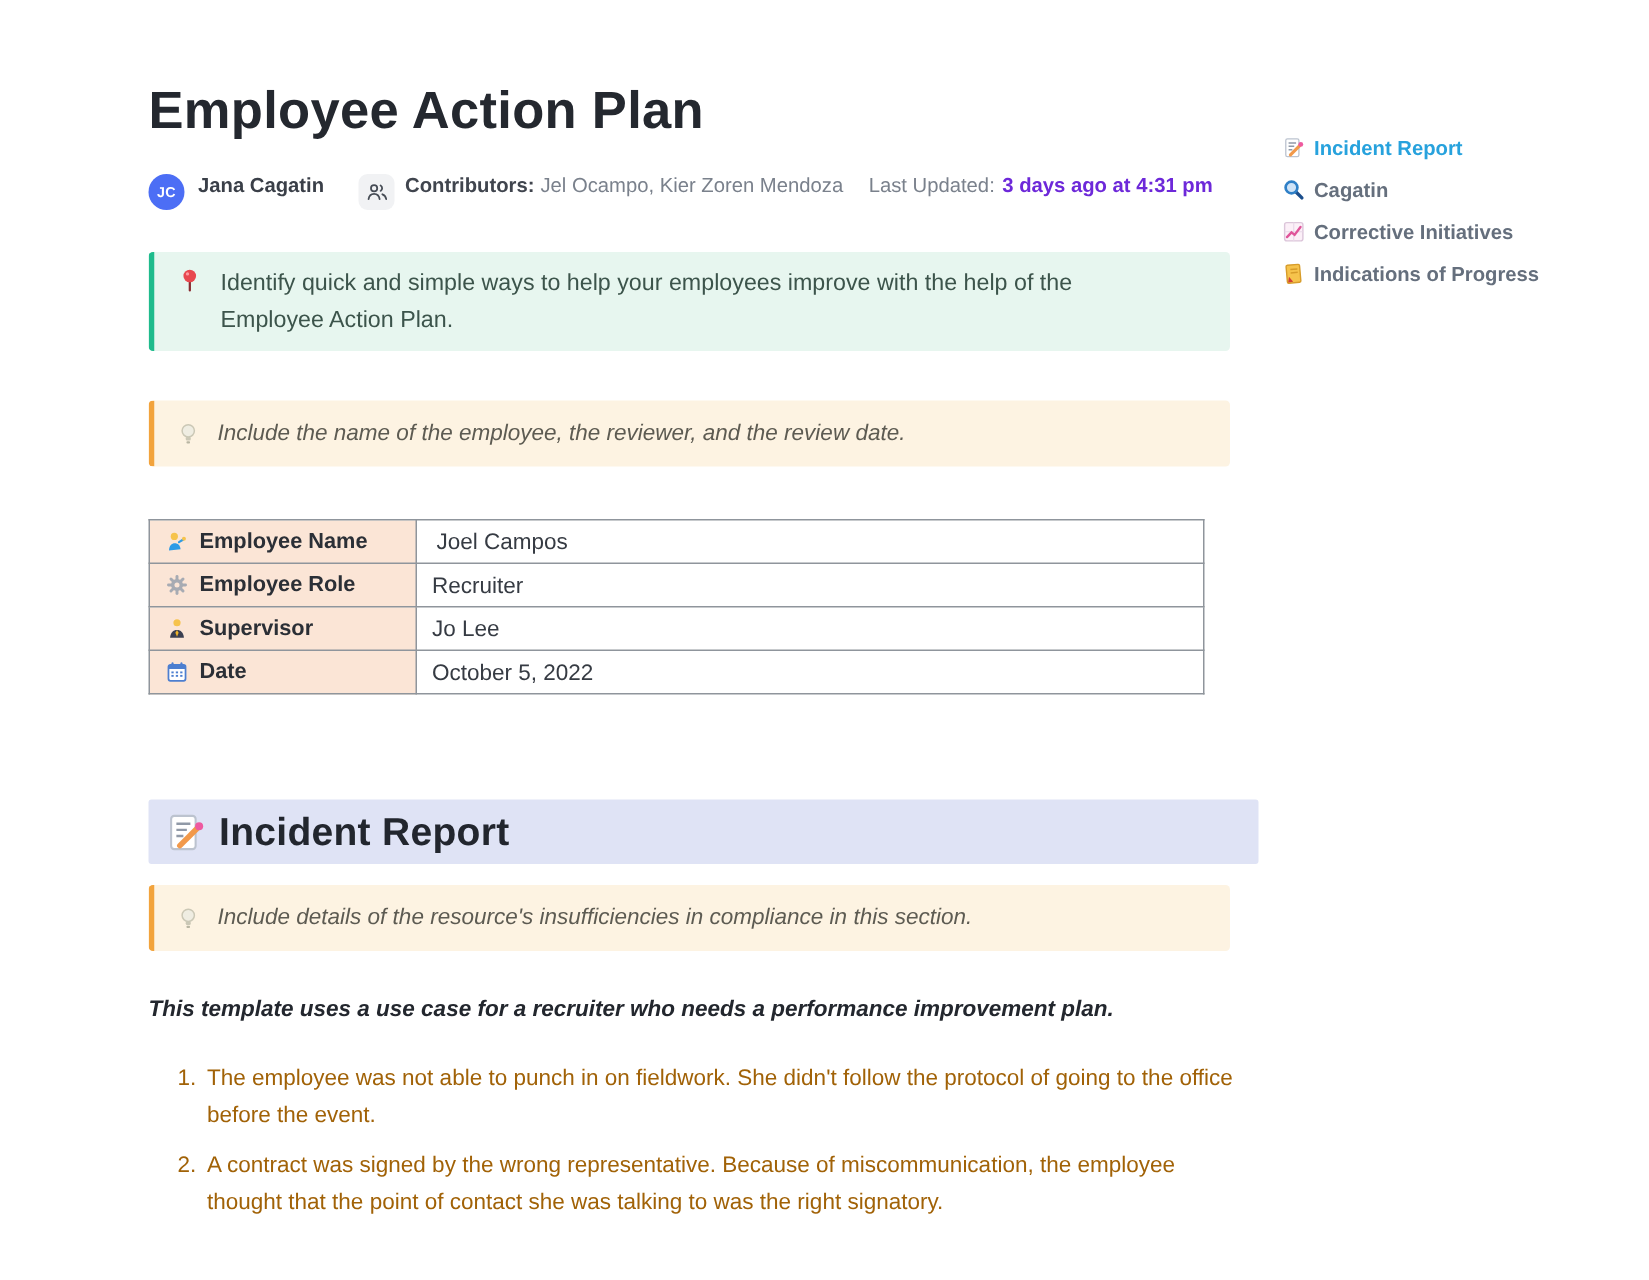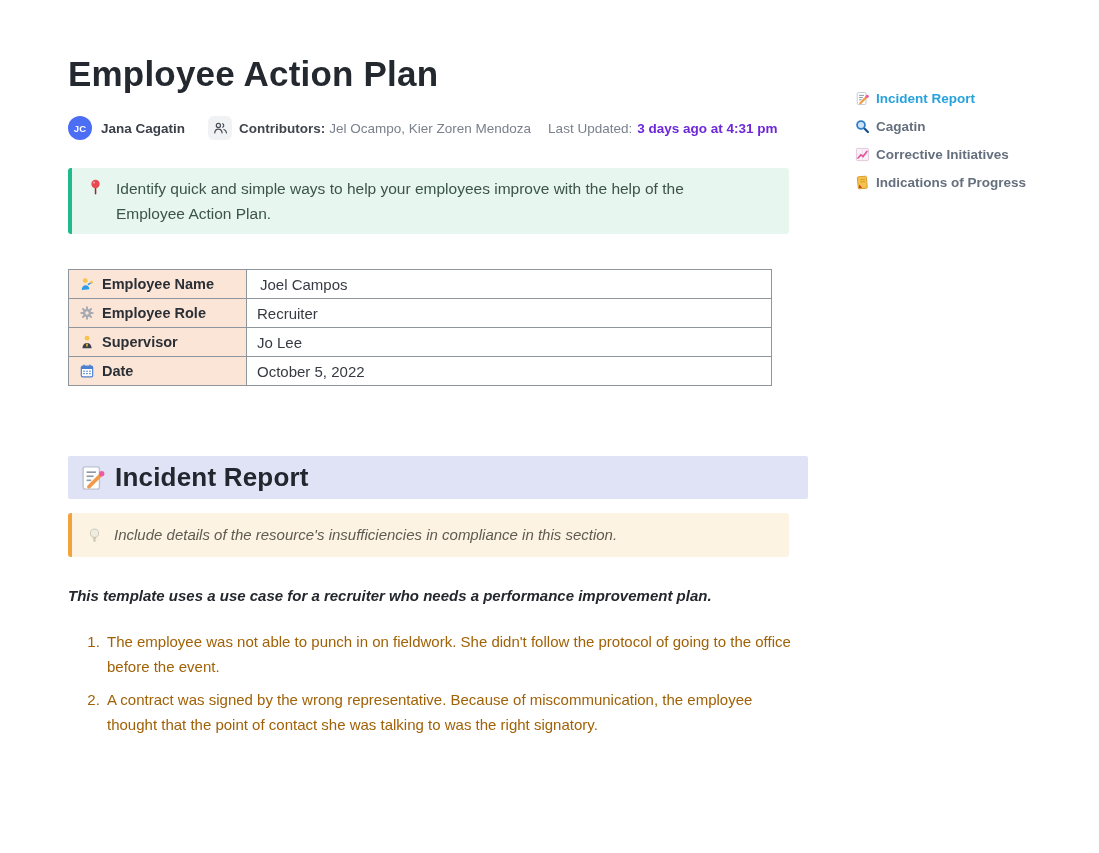--- a/index.html
+++ b/index.html
@@ -1,25 +1,25 @@
 <!DOCTYPE html>
 <html><head>
 <meta charset="utf-8">
 <style>
   html,body{margin:0;padding:0;}
   body{
     width:1099px;height:853px;position:relative;overflow:hidden;
     background:#ffffff;color:#292d34;
     font-family:"Liberation Sans", sans-serif;
   }
-  .doc{position:absolute;left:68px;top:0;width:741px;}
+  .doc{position:absolute;left:99px;top:0;width:741px;}
   h1.page-title{margin:52px 0 0;font-size:35px;line-height:44px;font-weight:800;color:#24282f;letter-spacing:.2px;}
 
   
-  .meta{margin-top:20px;display:flex;align-items:center;font-size:13.5px;}
+  .meta{margin-top:20px;display:flex;align-items:flex-start;font-size:13.5px;}
   .avatar{flex:0 0 auto;width:24px;height:24px;border-radius:50%;background:#4c6ef5;color:#fff;
           font-size:9.5px;font-weight:700;display:flex;align-items:center;justify-content:center;letter-spacing:.3px;cursor:pointer;}
   .author{font-weight:700;color:#3a3f48;margin-left:9px;}
   .chip{flex:0 0 auto;width:24px;height:24px;margin-left:23px;border-radius:6px;background:#f1f2f4;
         display:flex;align-items:center;justify-content:center;cursor:pointer;}
   .contrib-label{font-weight:700;color:#40454e;margin-left:7px;}
   .contrib-names{color:#7a818c;margin-left:4px;}
   .updated-label{color:#7a818c;margin-left:17px;}
   .updated-value{font-weight:700;color:#6d28d9;margin-left:5px;}
 
@@ -96,20 +96,30 @@
     <span class="ic">
       <svg width="15" height="17" viewBox="0 0 15 17">
         <rect x="6.8" y="8.2" width="1.5" height="7.2" rx=".75" fill="#8a2b30"></rect>
         <circle cx="7.5" cy="5" r="4.2" fill="#e8484f"></circle>
         <circle cx="6" cy="3.6" r="1.1" fill="#ff9ba1"></circle>
       </svg>
     </span>
     <p>Identify quick and simple ways to help your employees improve with the help of the Employee Action Plan.</p>
   </div>
 
+  <div class="callout yellow tip1">
+    <span class="ic">
+      <svg width="13" height="16" viewBox="0 0 13 16">
+        <circle cx="6.5" cy="5.2" r="4.1" fill="#efede2" stroke="#cbc8b6" stroke-width="1"></circle>
+        <rect x="4.8" y="9.1" width="3.4" height="2.6" rx="1" fill="#cbc8b6"></rect>
+        <rect x="5.3" y="12.2" width="2.4" height="1.4" rx=".6" fill="#b9b6a3"></rect>
+      </svg>
+    </span>
+    <p>Include the name of the employee, the reviewer, and the review date.</p>
+  </div>
 
   <table class="info">
     <tbody>
         <tr>
       <td class="lbl">
         <span class="lblwrap">
           <span class="tic">
             <svg width="16" height="16" viewBox="0 0 18 18">
               <path d="M3 15.8c.2-3.6 2-5.4 4.4-5.4 2.3 0 4 1.6 4.3 4.4l-8.7 1z" fill="#2e9be6"></path>
               <circle cx="7" cy="5.2" r="2.7" fill="#f6c34c"></circle>

